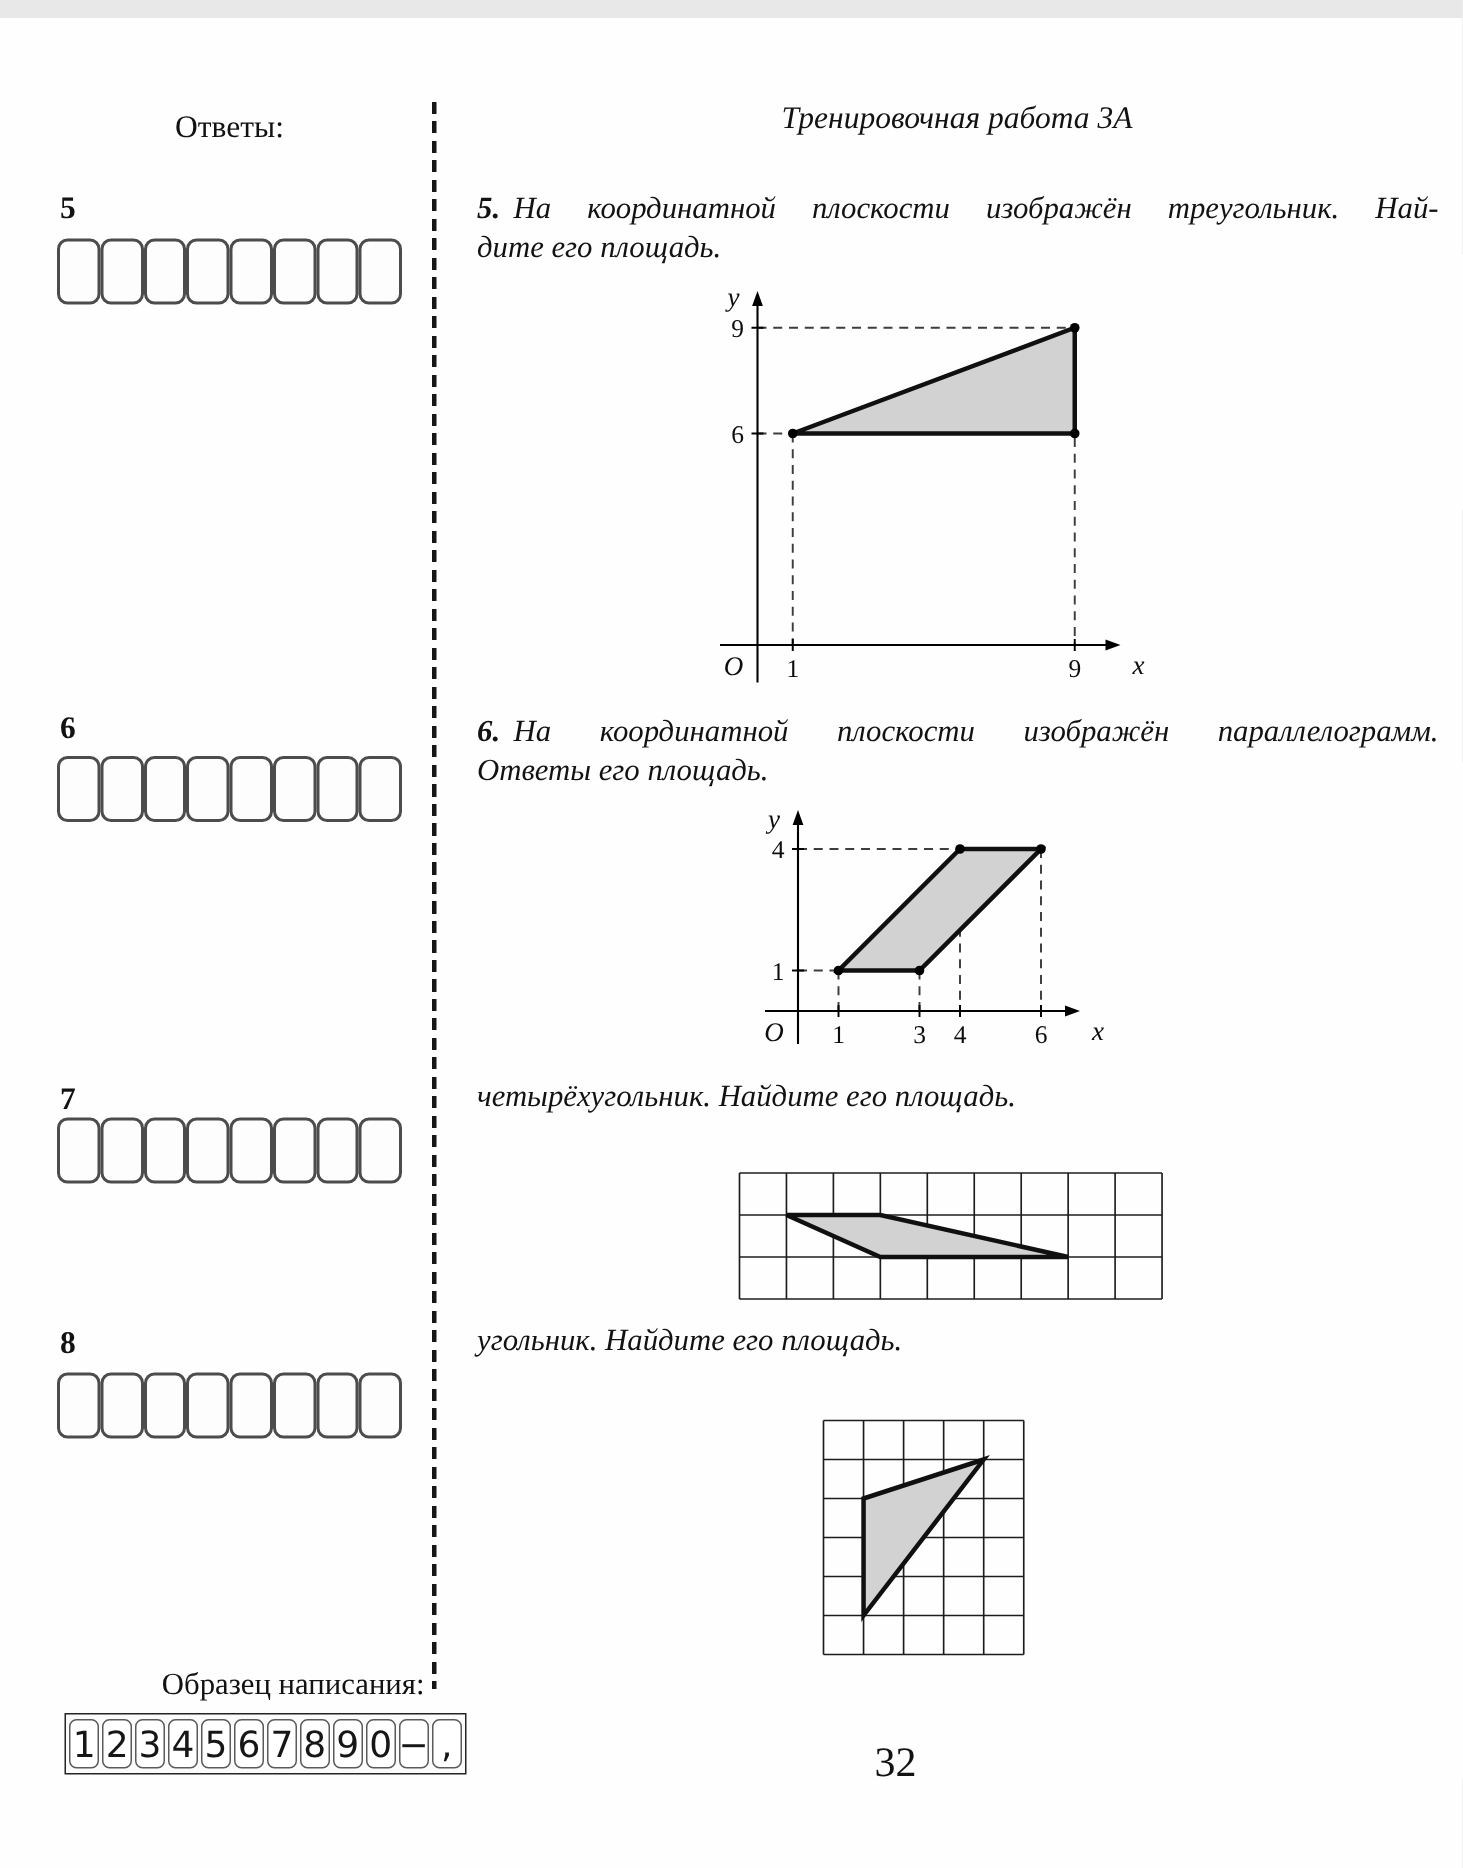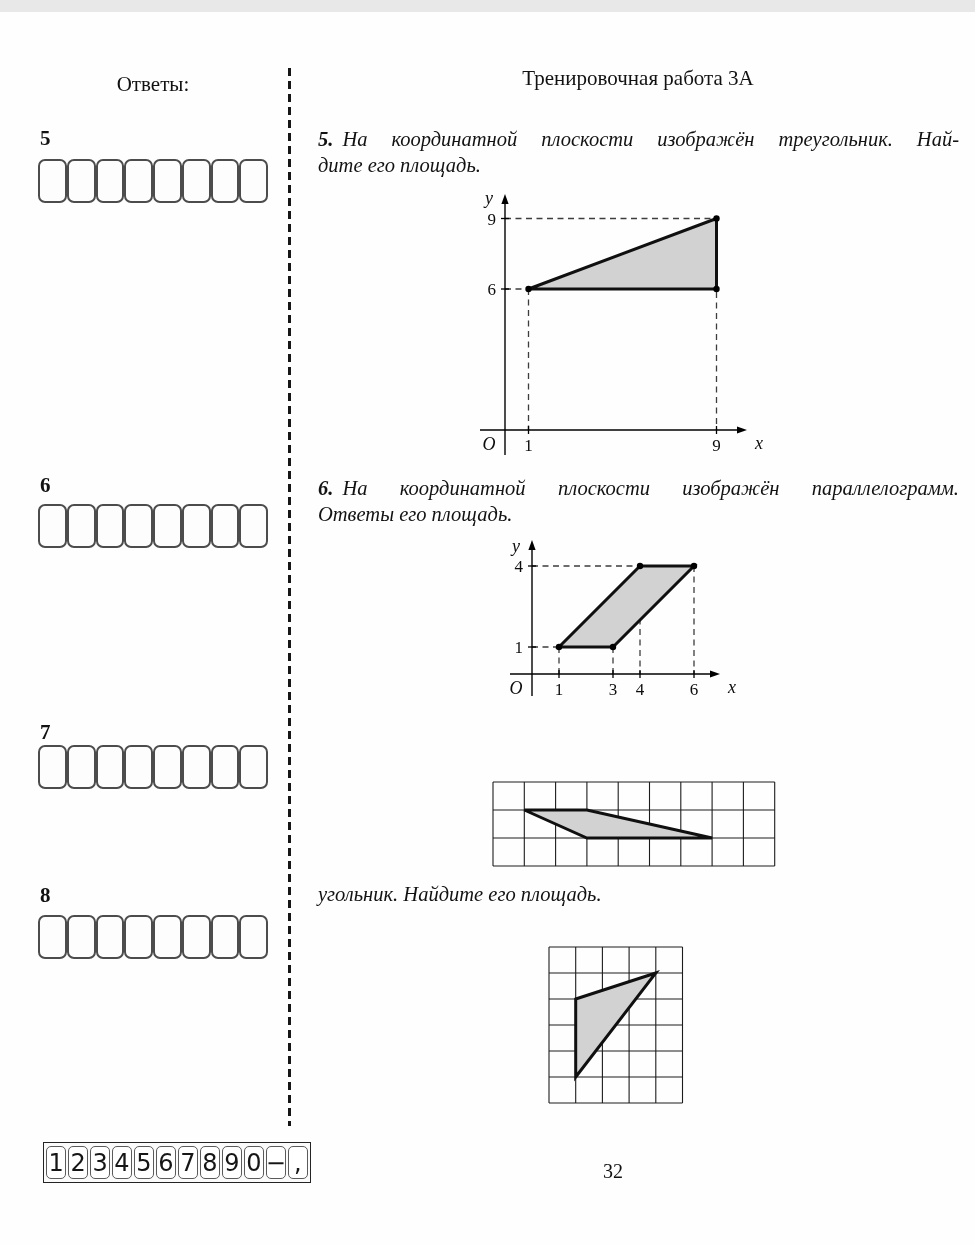--- a/index.html
+++ b/index.html
@@ -25,21 +25,21 @@
     background:#fdfdfd;margin:0;box-sizing:border-box;
   }
   
   .divider{
     position:absolute;left:288px;top:56px;width:3px;height:1058px;
     background:repeating-linear-gradient(180deg,#161616 0 8px,transparent 8px 13px);
   }
   
   .ws-title{
     position:absolute;left:318px;top:54px;width:640px;
-    text-align:center;font-size:21px;
+    text-align:center;font-style:italic;font-size:21px;
   }
   .problem{
     position:absolute;left:318px;width:641px;
     font-size:20.5px;line-height:26px;font-style:italic;
   }
   .pline1{text-align:justify;text-align-last:justify;white-space:nowrap;}
   .pline1 .pnum{margin-right:9px;}
   .pnum{font-weight:bold;}
   .figure{position:absolute;}
   .figure svg{display:block;}
@@ -62,21 +62,21 @@
     display:flex;align-items:center;justify-content:space-between;padding:2px;
   }
   .scell{
     width:20.2px;height:33px;border:1.8px solid #5a5a5a;border-radius:5px;
     box-sizing:border-box;background:#fff;
     font-family:"DejaVu Sans",sans-serif;font-size:24px;color:#161616;
     display:flex;align-items:center;justify-content:center;
   }
   .page-number{
     position:absolute;left:583px;top:1148px;width:60px;
-    text-align:center;font-size:20px;
+    font-size:28px;
   }
 </style>
 </head>
 <body>
 
 <div class="page">
 
   <div class="answers-header">Ответы:</div>
 
   <div class="answer-num" style="top:114px">5</div>
@@ -196,20 +196,21 @@
         <circle cx="143" cy="115" r="3.2" fill="#000"></circle>
         <circle cx="170" cy="34" r="3.2" fill="#000"></circle>
         <circle cx="224" cy="34" r="3.2" fill="#000"></circle>
         <text x="262" y="161" text-anchor="middle" class="axlabel">x</text>
         <text x="46" y="20" text-anchor="middle" class="axlabel">y</text>
         <text x="46" y="162" text-anchor="middle" class="axlabel">O</text>
       </svg>
     </div>
 
   <div class="problem" style="top:706px">
+    <div>четырёхугольник. Найдите его площадь.</div>
   </div>
   <div class="figure" id="fig7" style="left: 492px; top: 769px;">
       <svg width="284" height="86">
         <line x1="1" y1="1" x2="1" y2="85" class="gridline"></line>
         <line x1="32.3" y1="1" x2="32.3" y2="85" class="gridline"></line>
         <line x1="63.6" y1="1" x2="63.6" y2="85" class="gridline"></line>
         <line x1="94.9" y1="1" x2="94.9" y2="85" class="gridline"></line>
         <line x1="126.2" y1="1" x2="126.2" y2="85" class="gridline"></line>
         <line x1="157.5" y1="1" x2="157.5" y2="85" class="gridline"></line>
         <line x1="188.8" y1="1" x2="188.8" y2="85" class="gridline"></line>
@@ -239,20 +240,21 @@
         <line x1="1" y1="27" x2="134.5" y2="27" class="gridline"></line>
         <line x1="1" y1="53" x2="134.5" y2="53" class="gridline"></line>
         <line x1="1" y1="79" x2="134.5" y2="79" class="gridline"></line>
         <line x1="1" y1="105" x2="134.5" y2="105" class="gridline"></line>
         <line x1="1" y1="131" x2="134.5" y2="131" class="gridline"></line>
         <line x1="1" y1="157" x2="134.5" y2="157" class="gridline"></line>
         <polygon points="27.7,53 107.8,27 27.7,131" class="shape" fill="#d2d2d2"></polygon>
       </svg>
     </div>
 
+  <div class="sample-label">Образец написания:</div>
   <div class="sample-box">
       <div class="scell">1</div>
       <div class="scell">2</div>
       <div class="scell">3</div>
       <div class="scell">4</div>
       <div class="scell">5</div>
       <div class="scell">6</div>
       <div class="scell">7</div>
       <div class="scell">8</div>
       <div class="scell">9</div>

